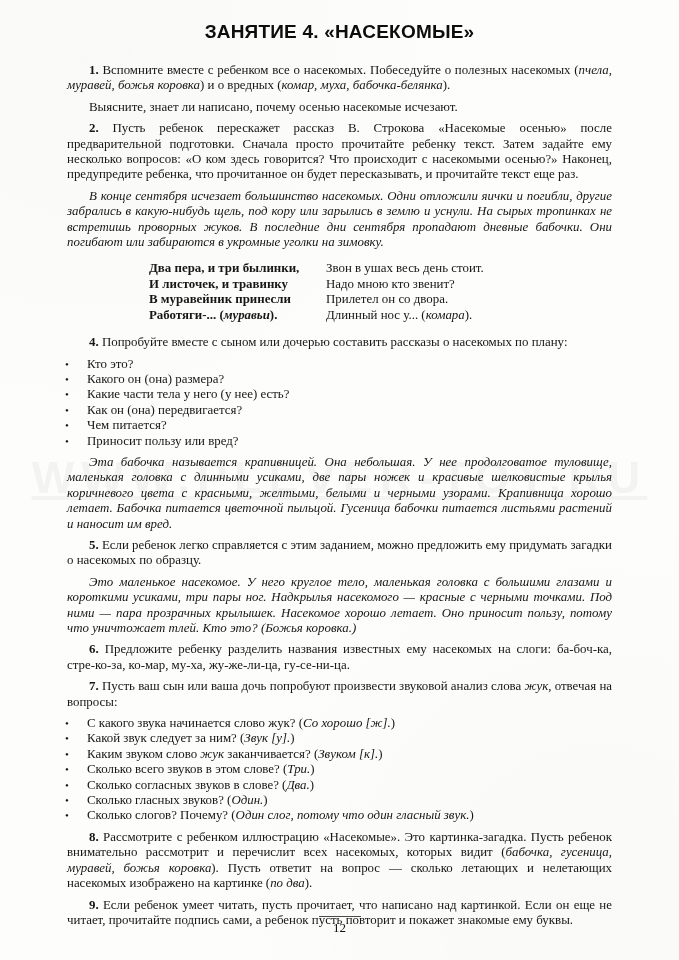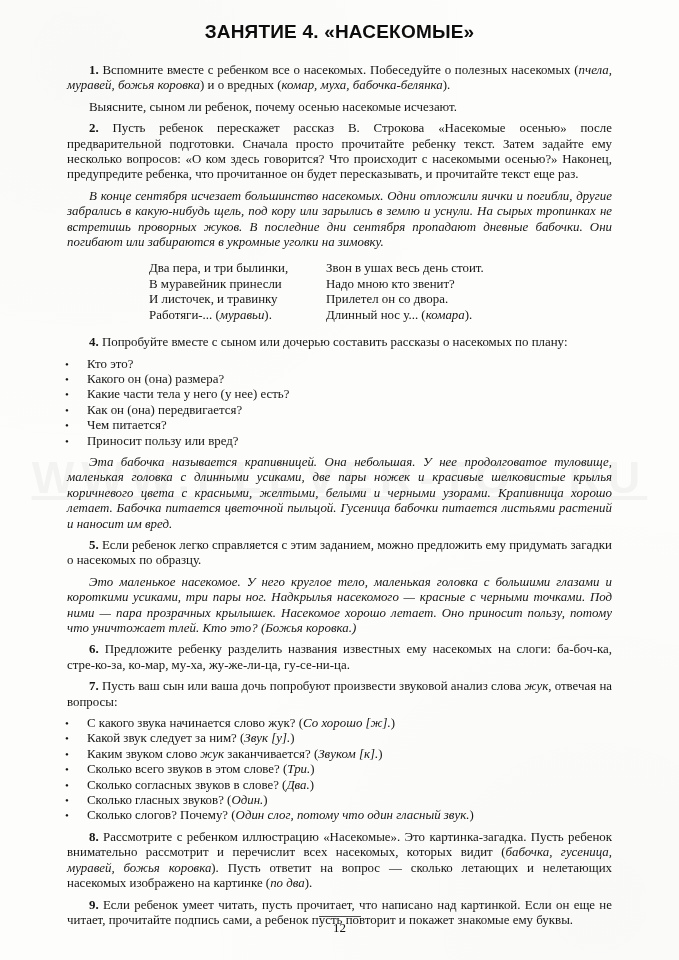--- a/index.html
+++ b/index.html
@@ -37,21 +37,21 @@
   .content p{margin:6px;text-indent:22px;}
   .content .b{font-weight:bold;}
   .content .i{font-style:italic;}
   .verse{
     display:flex;
     padding-left:88px;
     margin:11px 0 12px 0;
     text-align:left;
   }
   .verse .col{white-space:nowrap;}
-  .verse .col:first-child{width:177px;}
+  .verse .col:first-child{width:177px;font-weight:bold;}
   .verse div{text-indent:0;}
   .list-item{
     display:flex;
     text-indent:0;
     align-items:baseline;
   }
   .list-item .marker{
     width:22px;
     flex:0 0 22px;
     text-align:left;
@@ -88,28 +88,28 @@
   }
 </style>
 </head>
 <body>
 
 <div class="page">
   <div class="title">ЗАНЯТИЕ 4. «НАСЕКОМЫЕ»</div>
   <div class="watermark">WWW.PLEVER-TOY.RU</div>
   <div class="content" id="content">
       <p><span class="b">1.</span><span class="n"> Вспомните вместе с ребенком все о насекомых. Побеседуйте о полезных насекомых (</span><span class="i">пчела, муравей, божья коровка</span><span class="n">) и о вредных (</span><span class="i">комар, муха, бабочка-белянка</span><span class="n">).</span></p>
-      <p><span class="n">Выясните, сыном ли ребенок, почему осенью насекомые исчезают.</span></p>
+      <p><span class="n">Выясните, знает ли написано, почему осенью насекомые исчезают.</span></p>
       <p><span class="b">2.</span><span class="n"> Пусть ребенок перескажет рассказ В. Строкова «Насекомые осенью» после предварительной подготовки. Сначала просто прочитайте ребенку текст. Затем задайте ему несколько вопросов: «О ком здесь говорится? Что происходит с насекомыми осенью?» Наконец, предупредите ребенка, что прочитанное он будет пересказывать, и прочитайте текст еще раз.</span></p>
       <p><span class="i">В конце сентября исчезает большинство насекомых. Одни отложили яички и погибли, другие забрались в какую-нибудь щель, под кору или зарылись в землю и уснули. На сырых тропинках не встретишь проворных жуков. В последние дни сентября пропадают дневные бабочки. Они погибают или забираются в укромные уголки на зимовку.</span></p>
       <div class="verse">
         <div class="col">
           <div><span class="n">Два пера, и три былинки,</span></div>
+          <div><span class="n">И листочек, и травинку</span></div>
           <div><span class="n">В муравейник принесли</span></div>
-          <div><span class="n">И листочек, и травинку</span></div>
           <div><span class="n">Работяги-... (</span><span class="i">муравьи</span><span class="n">).</span></div>
         </div>
         <div class="col">
           <div><span class="n">Звон в ушах весь день стоит.</span></div>
           <div><span class="n">Надо мною кто звенит?</span></div>
           <div><span class="n">Прилетел он со двора.</span></div>
           <div><span class="n">Длинный нос у... (</span><span class="i">комара</span><span class="n">).</span></div>
         </div>
       </div>
       <p><span class="b">4.</span><span class="n"> Попробуйте вместе с сыном или дочерью составить рассказы о насекомых по плану:</span></p>

